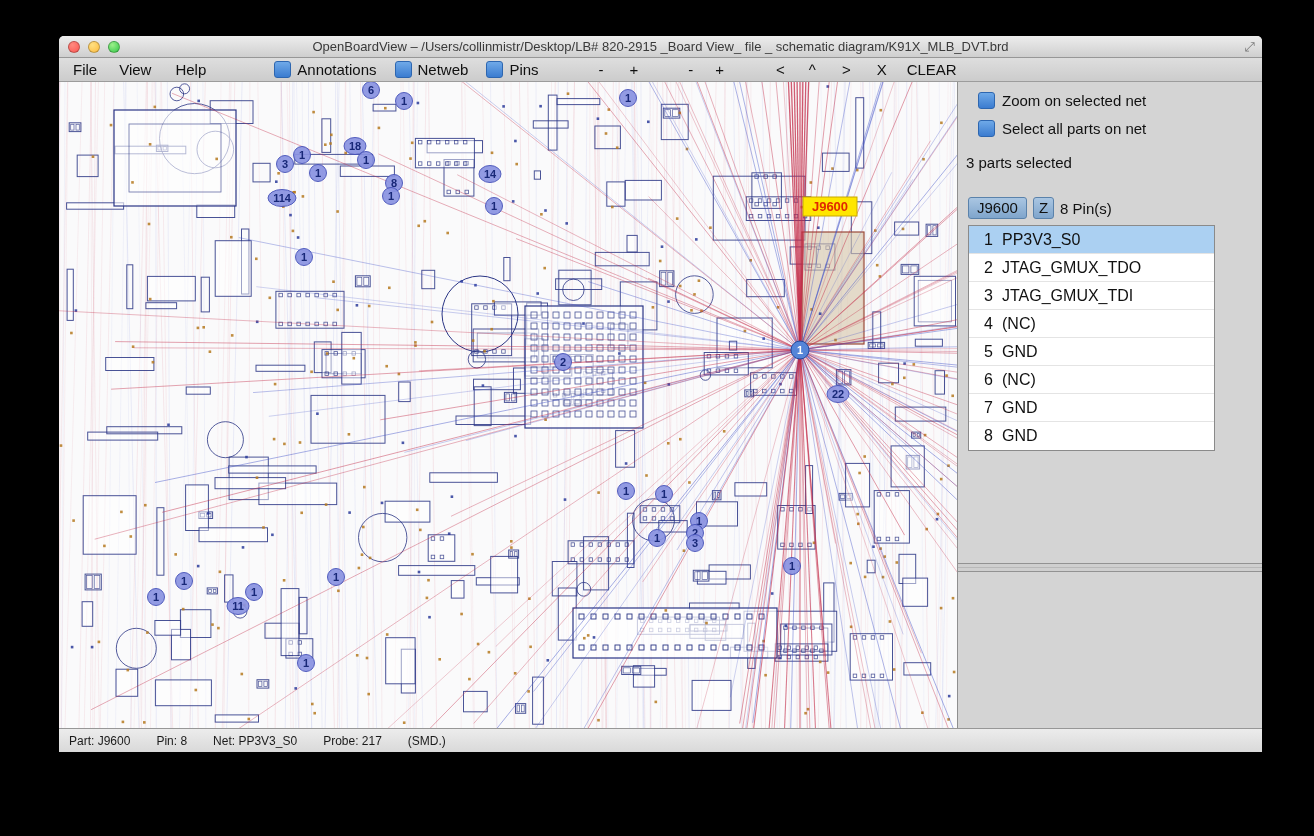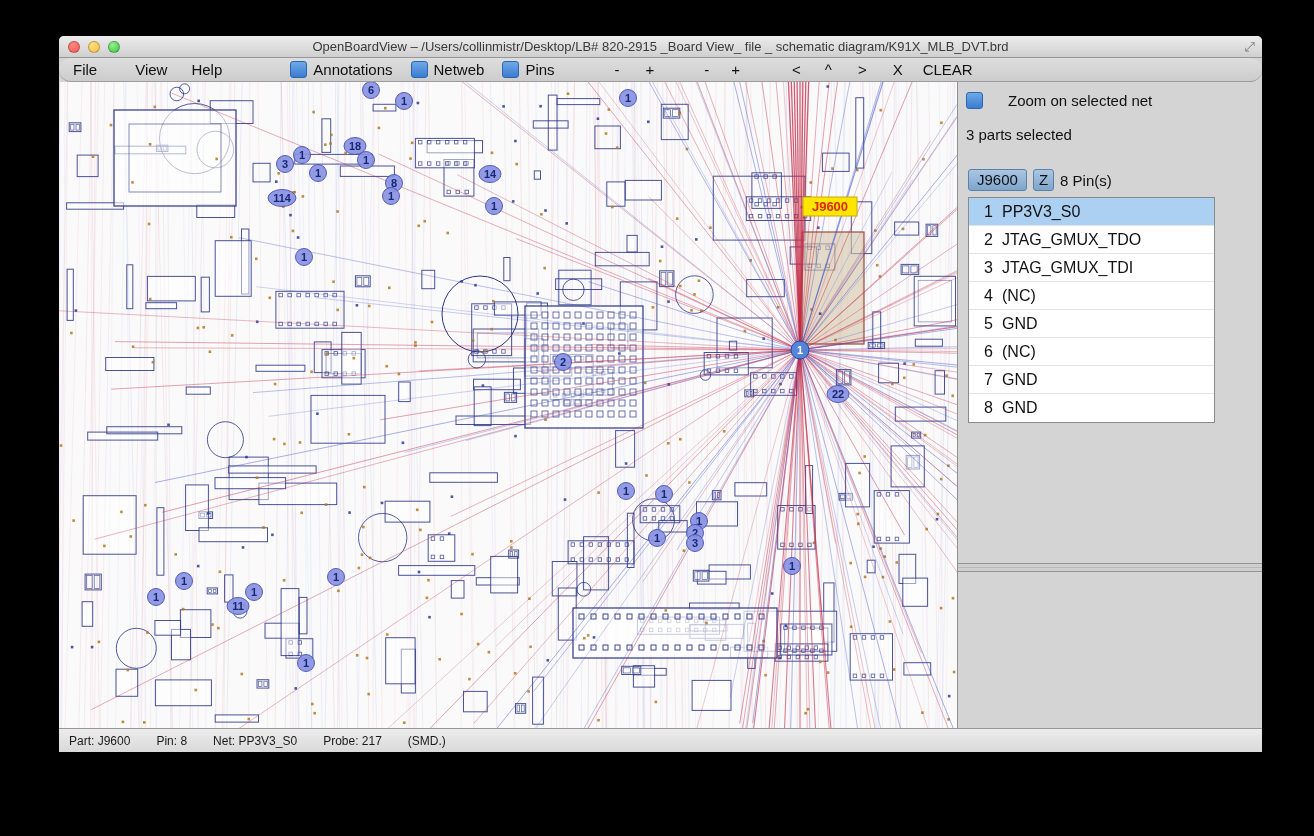--- a/index.html
+++ b/index.html
@@ -13,24 +13,24 @@
               border-radius:5px 5px 0 0; position:relative; display:flex; align-items:center; }
   .traffic { position:absolute; left:9px; top:5px; display:flex; gap:8px; }
   .light { width:12px; height:12px; border-radius:50%; border:1px solid rgba(0,0,0,0.25); }
   .light.red { background:radial-gradient(circle at 35% 30%, #ff8a80, #fc5753); }
   .light.yellow { background:radial-gradient(circle at 35% 30%, #ffe082, #fdbc40); }
   .light.green { background:radial-gradient(circle at 35% 30%, #9cf08a, #33c748); }
   .title { flex:1; text-align:center; font-size:13px; color:#3a3a3a; white-space:nowrap; overflow:hidden; }
   .fullscreen { position:absolute; right:7px; top:3px; font-size:13px; color:#777; }
 
   .toolbar { height:24px; background:linear-gradient(#dedede,#cccccc); border-bottom:1px solid #9c9c9c;
-             display:flex; align-items:center; font-size:15px; color:#101010;border-radius:12px; }
+             display:flex; align-items:center; font-size:15px; color:#101010; }
   .menu { padding:0 6px; }
   .menu-file { margin-left:8px; }
-  .menu-view { margin-left:26px; }
+  .menu-view { margin-left:10px; }
   .menu-help { margin-left:12px; }
   .tb-group { display:flex; align-items:center; gap:6px; }
   .g-ann { margin-left:62px; }
   .g-net { margin-left:18px; }
   .g-pins { margin-left:18px; }
   .checkbox { width:17px; height:17px; border-radius:3px; border:1px solid #2d66b0;
               background:linear-gradient(#6fa9e8,#3b7cd0); display:inline-block; }
   .tb-btn { padding:0 6px; }
   .b-ma { margin-left:54px; } .b-pa { margin-left:14px; }
   .b-mb { margin-left:38px; } .b-pb { margin-left:10px; }
@@ -40,21 +40,21 @@
   .content { display:flex; height:646px; }
   .board-area { width:898px; height:646px; position:relative; background:#fafafb; overflow:hidden; }
   .board-area svg { position:absolute; left:0; top:0; }
 
   .sidebar { width:305px; height:646px; background:#d4d4d4; border-left:1px solid #8f8f8f;
              font-size:15px; color:#111; position:relative; }
   .stats { display:grid; grid-template-columns:143px 1fr; border-bottom:1px solid #9a9a9a; padding:6px 0 8px 0; }
   .stats .cell { padding:5px 8px 2px 8px; }
   .stats .right { border-left:1px solid #9a9a9a; }
   .opts { padding:10px 8px 0 8px; }
-  .opt-row { display:flex; align-items:flex-start; gap:25px; margin-bottom:11px; }
+  .opt-row { display:flex; align-items:flex-start; gap:7px; margin-bottom:11px;margin-left:12px; }
   .sel-summary { padding:6px 8px 0 8px; }
   .part-row { display:flex; align-items:center; gap:6px; margin:26px 0 6px 10px; }
   .part-btn { padding:1px 8px 2px 8px; background:linear-gradient(#aac6e2,#7fa5cc); border:1px solid #5a82ab;
               border-radius:3px; }
   .z-btn { padding:1px 5px 2px 5px; background:linear-gradient(#aac6e2,#7fa5cc); border:1px solid #5a82ab;
            border-radius:3px; }
   .pin-list { margin-left:10px; width:247px; background:#fff; border:1px solid #8a8a8a; font-size:16px; }
   .pin-row { display:flex; align-items:center; height:28px; padding:0 8px 0 6px; border-bottom:1px solid #e4e4e4; }
   .pin-row:last-child { border-bottom:none; }
   .pin-row.selected { background:#abd0f2; }
@@ -1402,20 +1402,24 @@
           </svg>
       </div>
 
       <div class="sidebar">
 
         <div class="opts">
           <div class="opt-row">
             <span class="checkbox"></span>
             <span>Zoom on selected net</span>
           </div>
+          <div class="opt-row">
+            <span class="checkbox"></span>
+            <span>Select all parts on net</span>
+          </div>
         </div>
 
         <div class="sel-summary">3 parts selected</div>
 
         <div class="part-row">
           <span class="part-btn">J9600</span>
           <span class="z-btn">Z</span>
           <span>8 Pin(s)</span>
         </div>
 

